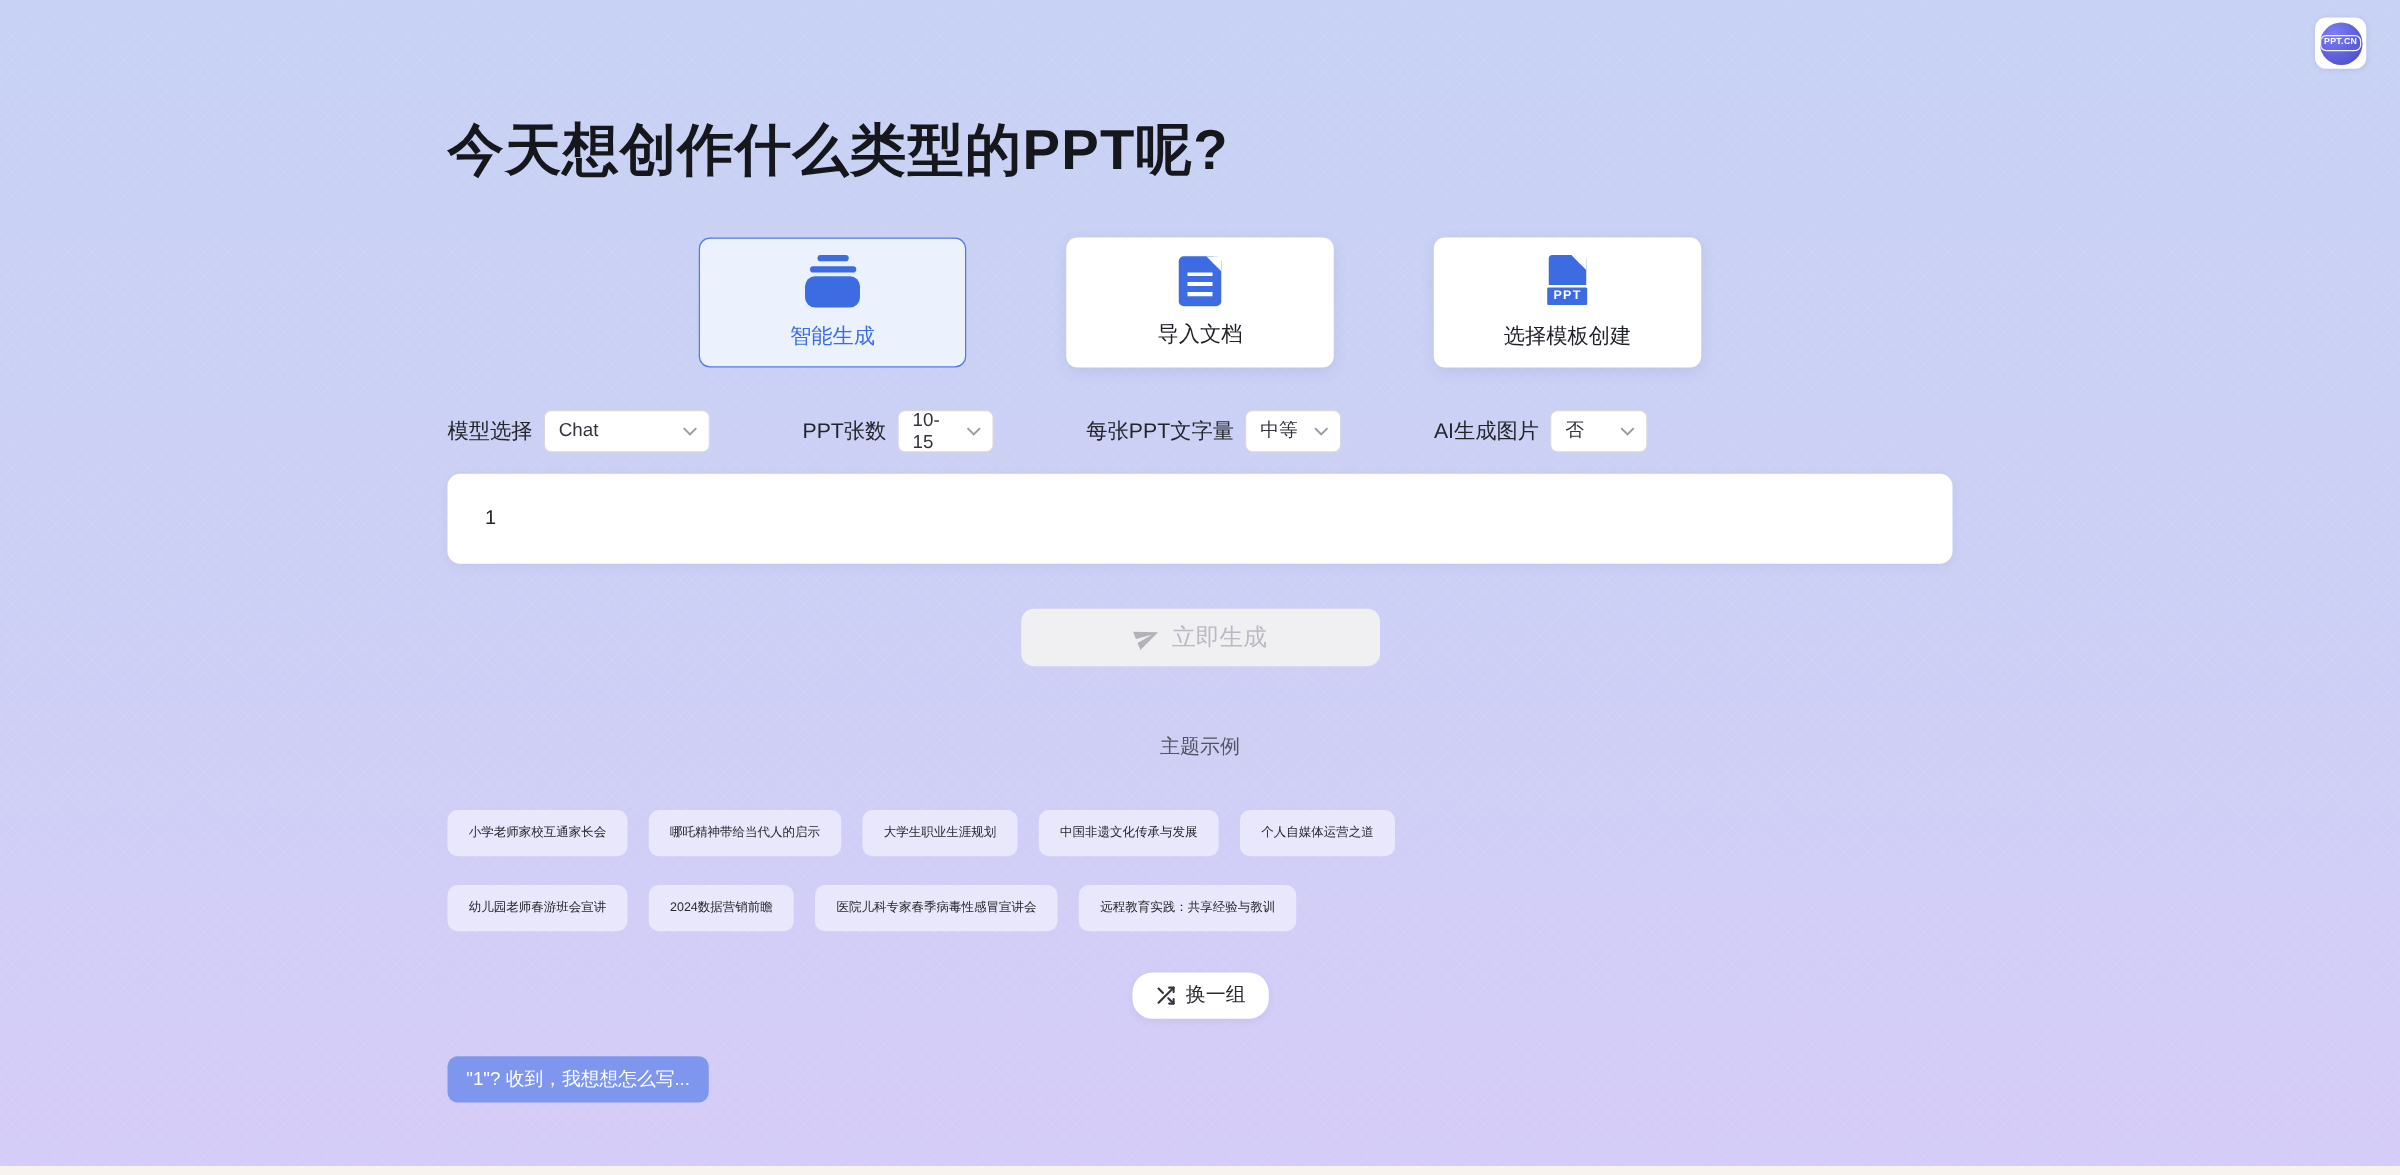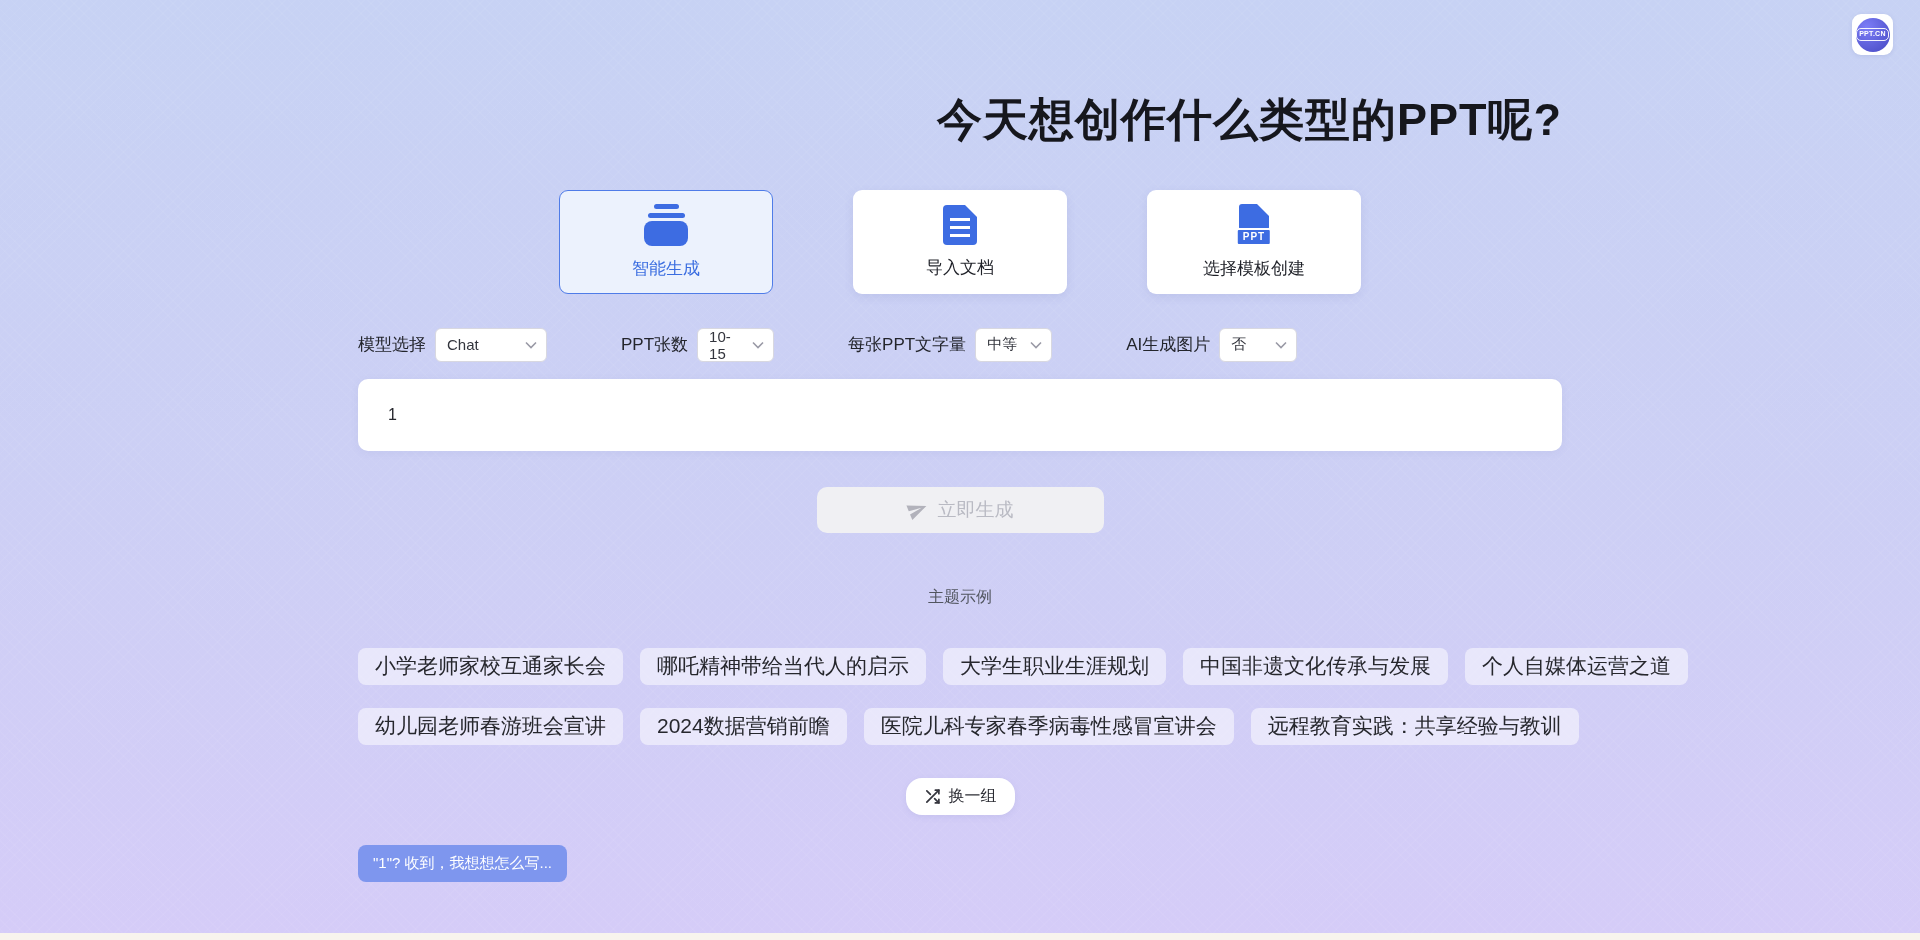--- a/index.html
+++ b/index.html
@@ -20,21 +20,21 @@
     background: #fff; border-radius: 9px; display: flex; align-items: center; justify-content: center;
     box-shadow: 0 1px 4px rgba(90,100,170,0.15); cursor: pointer; }
   .logo-circle { width: 34px; height: 34px; border-radius: 50%;
     background: radial-gradient(circle at 32% 28%, #7d7ef7, #5355cf 75%);
     display: flex; align-items: center; justify-content: center; }
   .logo-pill { border: 1px solid rgba(255,255,255,0.92); border-radius: 5px; padding: 1px 2px;
     font-size: 7px; font-weight: bold; color: #fff; letter-spacing: 0.3px; line-height: 1.2; }
 
   
   .page-title { padding-top: 91px; font-size: 45px; line-height: 1.3; font-weight: bold;
-    text-align: right; color: #16171d; letter-spacing: 1px; }
+    text-align: left; color: #16171d; letter-spacing: 1px; }
 
   
   .cards { margin-top: 40px; display: flex; justify-content: center; gap: 80px; }
   .card { width: 214px; height: 104px; border-radius: 9px; background: #fff;
     box-shadow: 0 3px 10px rgba(90,100,170,0.12);
     display: flex; flex-direction: column; align-items: center; justify-content: center;
     gap: 11px; cursor: pointer; }
   .card.selected { background: #ecf2fd; border: 1px solid #4f7ce8; box-shadow: none; }
   .card-label { font-size: 17px; color: #1f2128; }
   .card.selected .card-label { color: #3a6de0; }
@@ -59,21 +59,21 @@
     background: #3d6ce2; border: 2px solid #fff; border-radius: 3px; color: #fff; font-weight: bold;
     font-size: 10px; line-height: 1; padding: 2px 5px; letter-spacing: 1px; }
 
   
   .options { margin-top: 34px; display: flex; align-items: center; gap: 48px; }
   .opt-group { display: flex; align-items: center; margin-right: 26px; }
   .opt-label { font-size: 17px; color: #23252c; margin-right: 9px; white-space: nowrap; }
   .select { height: 34px; background: #fff; border: 1px solid #d8d8e0; border-radius: 6px;
     display: flex; align-items: center; justify-content: space-between;
     padding: 0 9px 0 11px; font-size: 15px; color: #33353d; cursor: pointer; }
-  .sel-model { width: 112px; } .sel-pages { width: 77px; } .sel-amount { width: 77px; } .sel-img { width: 78px; }
+  .sel-model { width: 133px; } .sel-pages { width: 77px; } .sel-amount { width: 77px; } .sel-img { width: 78px; }
   .chevron { flex: 0 0 auto; margin-left: 6px; }
 
   
   .prompt { margin-top: 17px; height: 72px; width: 1204px; background: #fff; border-radius: 10px;
     display: flex; align-items: center; padding: 0 30px; font-size: 16px; color: #27282e;
     box-shadow: 0 2px 8px rgba(90,100,170,0.08); cursor: text; }
 
   
   .generate-row { margin-top: 36px; display: flex; justify-content: center; }
   .generate-btn { width: 287px; height: 46px; border-radius: 10px; background: #f0f0f3; border: none;
@@ -82,21 +82,21 @@
 
   
   .divider { margin-top: 34px; display: flex; align-items: center; gap: 20px; color: #51555f; font-size: 16px; flex-direction: column; }
   .divider .line { flex: 1; height: 1px; background: rgba(110,112,150,0.32); }
 
   
   .chip-row { display: flex; gap: 17px; }
   .chip-row.r1 { margin-top: 20px; }
   .chip-row.r2 { margin-top: 23px; }
   .chip { height: 37px; padding: 0 17px; background: rgba(255,255,255,0.52); border-radius: 8px;
-    display: flex; align-items: center; font-size: 21px; color: #26272d; cursor: pointer; white-space: nowrap; }
+    display: flex; align-items: center; font-size: 10px; color: #26272d; cursor: pointer; white-space: nowrap; }
 
   
   .shuffle-row { margin-top: 33px; display: flex; justify-content: center; }
   .shuffle-btn { height: 37px; padding: 0 18px; background: #fff; border-radius: 16px; border: none;
     display: flex; align-items: center; gap: 8px; font-size: 16px; color: #2b2c33; font-family: inherit;
     box-shadow: 0 2px 6px rgba(90,100,170,0.10); cursor: pointer; }
 
   
   .bubble-row { margin-top: 30px; display: flex; justify-content: flex-start; }
   .bubble { display: inline-flex; align-items: center; height: 37px; padding: 0 15px;

